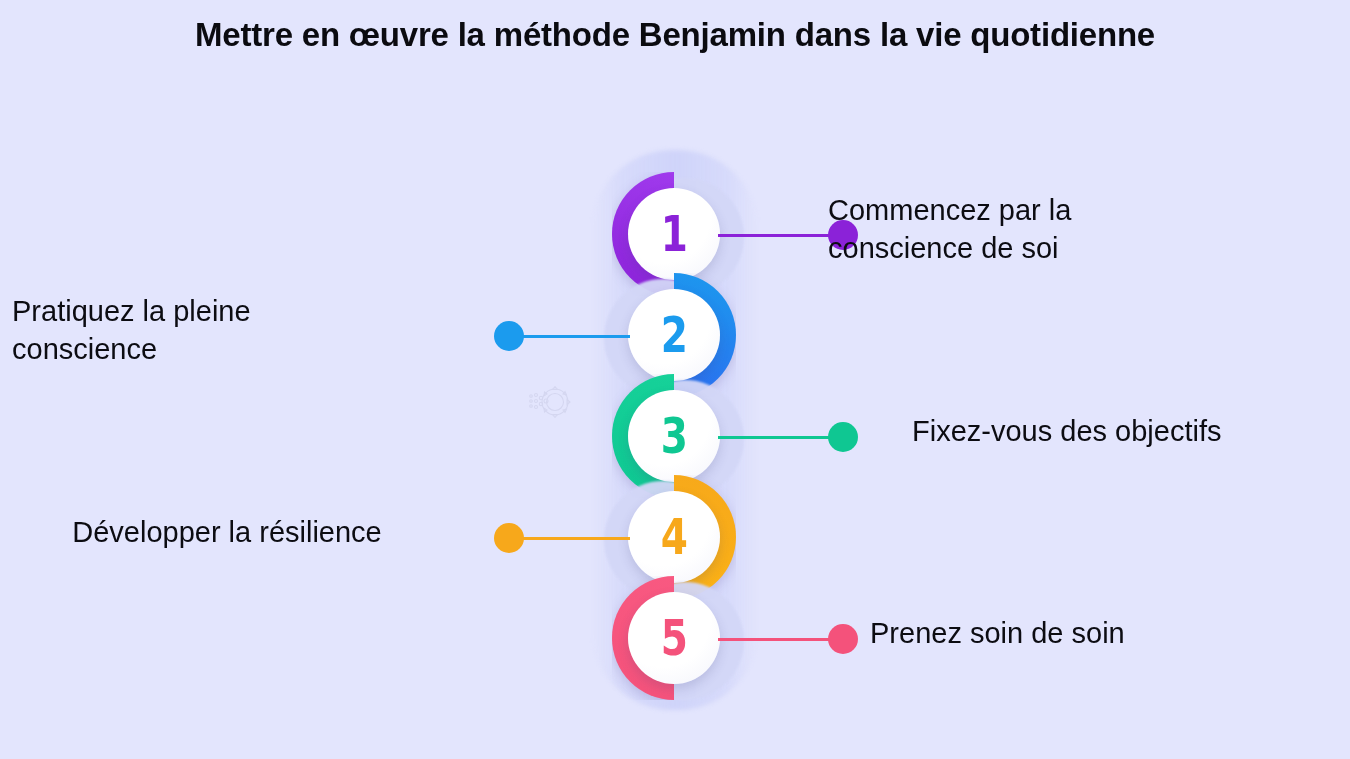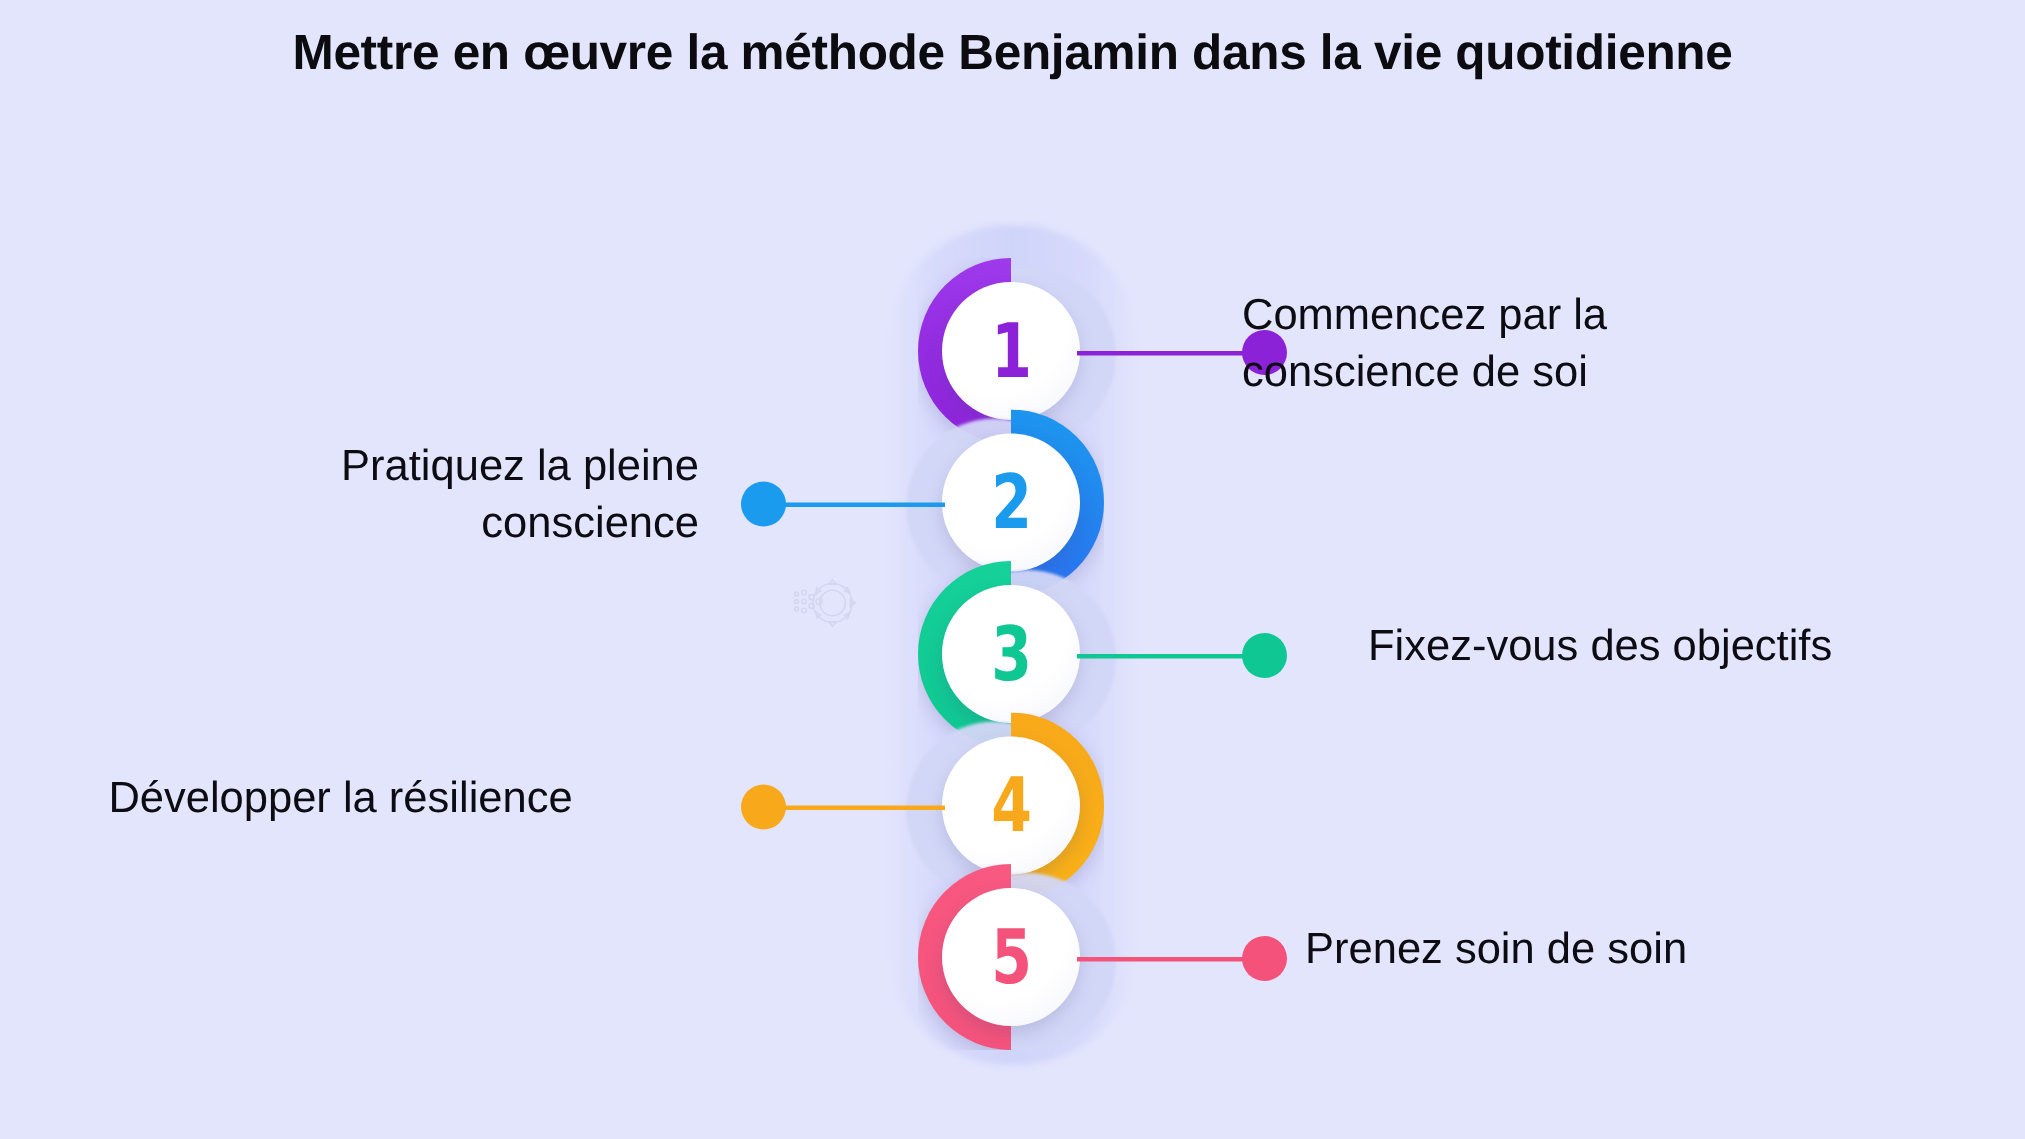--- a/index.html
+++ b/index.html
@@ -205,21 +205,21 @@
           <div class="halo" style="top: 6px; left: -8px;"></div>
           <div class="ring" style="background: linear-gradient(20deg, rgb(47, 102, 240) 0%, rgb(27, 155, 238) 100%); clip-path: inset(0px 0px 0px 50%); filter: drop-shadow(rgba(60, 40, 120, 0.18) 0px 4px 6px);"></div>
           <div style="position: absolute; left: 17px; top: 17px; width: 90px; height: 90px; border-radius: 50%; background: rgb(230, 232, 251);"></div>
           <div class="disc">
             <span class="num" style="color: rgb(27, 155, 238);">2</span>
           </div>
         </div>
         <div class="connector" style="background: rgb(27, 155, 238); top: 335px; left: 509px; width: 121px;">
           <div class="dot" style="background: rgb(27, 155, 238); left: -15px;"></div>
         </div>
-        <div class="label left" style="top: 291.5px; left: 12px; width: 454px; text-align: right;">Pratiquez la pleine
+        <div class="label left" style="top: 291.5px; left: 12px; width: 454px;">Pratiquez la pleine
 conscience</div>
       </div>
       <div class="step">
         <div class="node" style="left: 612px; top: 374px;">
           <div class="halo" style="top: 6px; left: 14px;"></div>
           <div class="ring" style="background: linear-gradient(200deg, rgb(23, 211, 154) 0%, rgb(15, 199, 146) 100%); clip-path: inset(0px 50% 0px 0px); filter: drop-shadow(rgba(60, 40, 120, 0.18) 0px 4px 6px);"></div>
           <div style="position: absolute; left: 17px; top: 17px; width: 90px; height: 90px; border-radius: 50%; background: rgb(230, 232, 251);"></div>
           <div class="disc">
             <span class="num" style="color: rgb(15, 199, 146);">3</span>
           </div>

